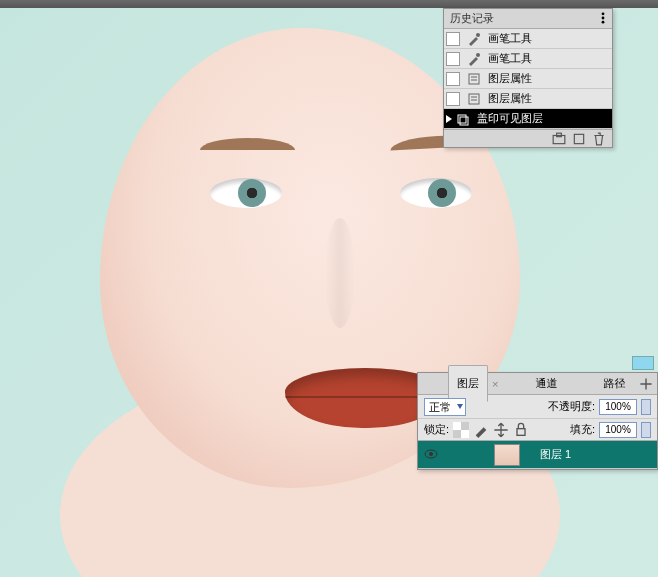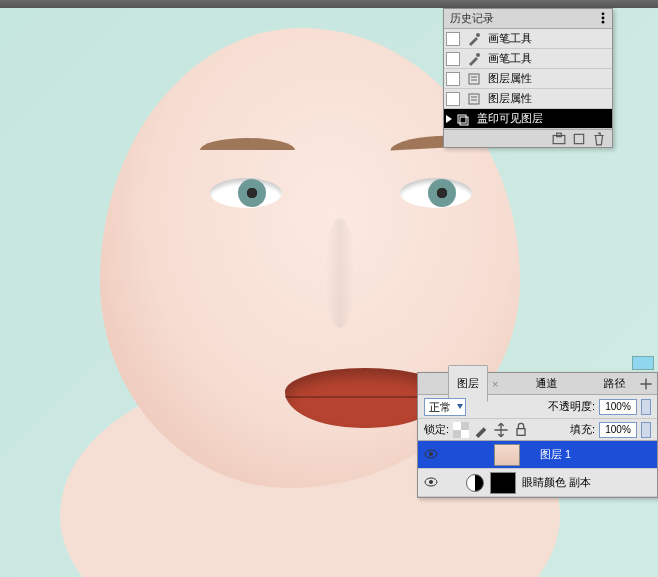--- a/index.html
+++ b/index.html
@@ -43,21 +43,21 @@
   .lp-tab.active{ background:#e5e5e5; border:1px solid #aaa; border-bottom:1px solid #e5e5e5; border-radius:2px 2px 0 0;}
   .lp-row1{ display:flex; align-items:center; height:24px; padding:0 6px; gap:4px; border-bottom:1px solid #c9c9c9;}
   .select{ height:18px; border:1px solid #7a99c7; background:#fff; font-size:11px; padding:0 14px 0 4px; appearance:none; position:relative;}
   .select-wrap{position:relative; display:inline-block;}
   .select-wrap:after{content:"";position:absolute;right:3px;top:6px;width:0;height:0;border-left:3px solid transparent;border-right:3px solid transparent;border-top:5px solid #3a5fa3;}
   .pct-input{ width:38px; height:16px; border:1px solid #7a99c7; font-size:10px; text-align:center;}
   .pct-btn{ width:10px; height:16px; background:#cfd9ea; border:1px solid #7a99c7; display:inline-block;}
   .lp-row2{ display:flex; align-items:center; height:22px; padding:0 6px; gap:4px; border-bottom:1px solid #aaa;}
   .lock-ico{ width:16px; height:16px; display:flex; align-items:center; justify-content:center;}
   .layer-row{ display:flex; align-items:center; height:28px; border-bottom:1px solid #c9c9c9; padding:0 4px; gap:6px; }
-  .layer-row.selected{ background:#1d4ed8; color:#fff;gap:20px; }
+  .layer-row.selected{ background:#0f766e; color:#fff;gap:20px; }
   .eye-col{ width:18px; display:flex; justify-content:center; }
   .eye-ico svg{ width:14px; height:10px; }
   .link-col{ width:14px; }
   .thumb{ width:26px; height:22px; border:1px solid #888; background:#fff; flex-shrink:0;}
   .thumb.face-t{ background:linear-gradient(#f3dccd,#e8c6b5);}
   .thumb.mask-white{ background:#fff;}
   .thumb.mask-black{ background:#000;}
   .thumb.mask-partial{ background:linear-gradient(90deg,#000 0 40%,#fff 40% 60%,#000 60%);}
   .adj-circle{ width:18px;height:18px;border-radius:50%;background:conic-gradient(#000 0 180deg,#fff 180deg);border:1px solid #666; flex-shrink:0;}
   .swatch{ position:absolute; top:356px; right:4px; width:22px; height:14px; background:#8fd6ef; border:1px solid #7aa;}
@@ -227,26 +227,14 @@
         <span class="eye-col">
           <span class="eye-ico"><svg viewBox="0 0 14 10">
               <ellipse cx="7" cy="5" rx="6" ry="4" fill="none" stroke="#333"></ellipse>
               <circle cx="7" cy="5" r="2" fill="#333"></circle>
             </svg></span>
         </span>
         <span class="link-col"></span>
         <span class="thumb face-t"></span>
         <span>图层 1</span>
       </div>
-      <div class="layer-row">
-        <span class="eye-col">
-          <span class="eye-ico"><svg viewBox="0 0 14 10">
-              <ellipse cx="7" cy="5" rx="6" ry="4" fill="none" stroke="#333"></ellipse>
-              <circle cx="7" cy="5" r="2" fill="#333"></circle>
-            </svg></span>
-        </span>
-        <span class="link-col"></span>
-        <span class="adj-circle"></span>
-        <span class="thumb mask-black"></span>
-        <span>眼睛颜色 副本</span>
-      </div>
     </div>
 </div>
 
 </body></html>

